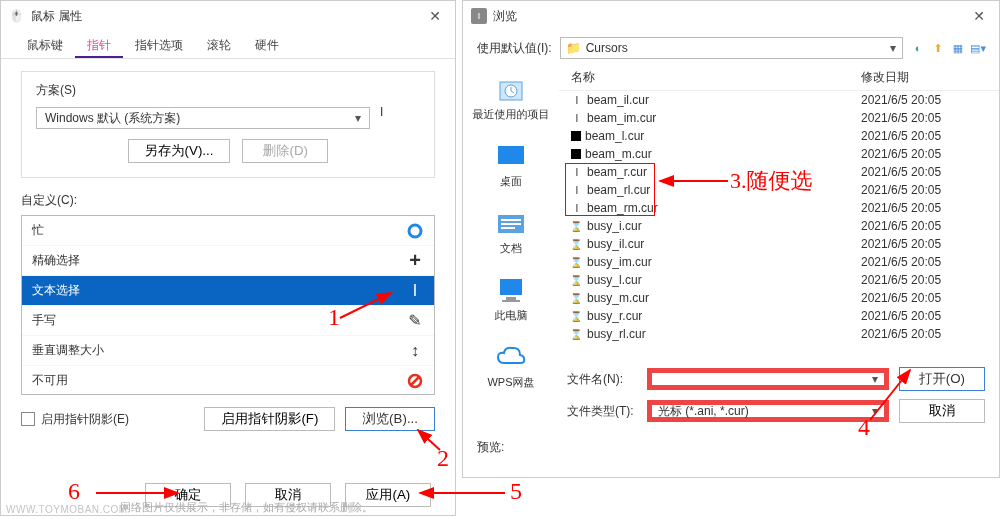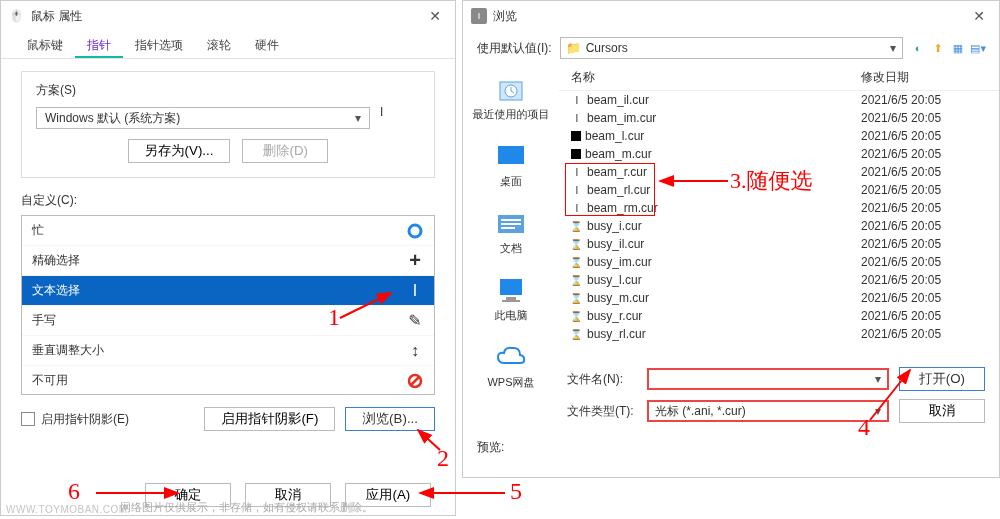--- a/index.html
+++ b/index.html
@@ -9,21 +9,21 @@
     .dialog-left { left: 0; top: 0; width: 456px; height: 516px; }
     .dialog-right { left: 462px; top: 0; width: 538px; height: 478px; }
     
     .titlebar { display: flex; align-items: center; height: 30px; padding: 0 8px; }
     .titlebar-icon { width: 16px; height: 16px; margin-right: 6px; display: flex; align-items: center; justify-content: center; }
     .titlebar-title { flex: 1; }
     .titlebar-close { cursor: pointer; font-size: 14px; color: #555; padding: 2px 6px; }
     
     .tabs { display: flex; padding: 0 14px; border-bottom: 1px solid #e0e0e0; height: 28px; }
     .tab { padding: 6px 12px 4px; cursor: pointer; color: #444; position: relative; }
-    .tab.active { border-bottom: 2px solid #14b8a6; color: #6d28d9; }
+    .tab.active { border-bottom: 2px solid #4c1d95; color: #ec4899; }
     
     .tab-content { padding: 12px 20px; position: relative; }
     
     .fieldset { border: 1px solid #ddd; padding: 10px 14px 14px; margin-bottom: 14px; }
     .fieldset-label { margin-bottom: 6px; }
     .scheme-row { display: flex; align-items: center; gap: 10px; }
     .scheme-select { flex: 1; height: 22px; border: 1px solid #bbb; padding: 0 8px; display: flex; align-items: center; justify-content: space-between; background: #fff; }
     .scheme-select::after { content: "▾"; color: #555; }
     .scheme-empty { height: 26px; }
     .scheme-buttons { display: flex; gap: 12px; justify-content: center; margin-top: 8px; }
@@ -66,21 +66,21 @@
     .file-row { display: flex; padding: 1px 12px; align-items: center; height: 18px; }
     .file-row .fname { flex: 1; display: flex; align-items: center; gap: 4px; }
     .file-row .fdate { width: 126px; }
     .file-icon { width: 12px; display: inline-flex; justify-content: center; font-size: 10px; }
     .file-icon.black { background: #000; color: #000; width: 10px; height: 10px; }
     
     .sel-box { position: absolute; border: 1px solid red; }
     
     .file-footer { padding: 10px 14px; display: flex; flex-direction: column; gap: 8px; }
     .ff-row { display: flex; align-items: center; gap: 10px; }
-    .ff-combo { flex: 1; height: 22px; border: 2px solid #ef4444; display: flex; align-items: center; padding: 0 6px; justify-content: space-between; }
+    .ff-combo { flex: 1; height: 22px; border: 5px solid #ef4444; display: flex; align-items: center; padding: 0 6px; justify-content: space-between; }
     .ff-combo::after { content: "▾"; color: #555; }
     .ff-btn { width: 72px; }
     
     .preview-row { padding: 6px 14px; }
     
     
     .annot { position: absolute; color: red; font-family: "SimSun", serif; pointer-events: none; }
     .annot-num { font-size: 24px; }
     .annot-text { font-size: 22px; }
     .arrow { stroke: red; stroke-width: 2; fill: none; }

